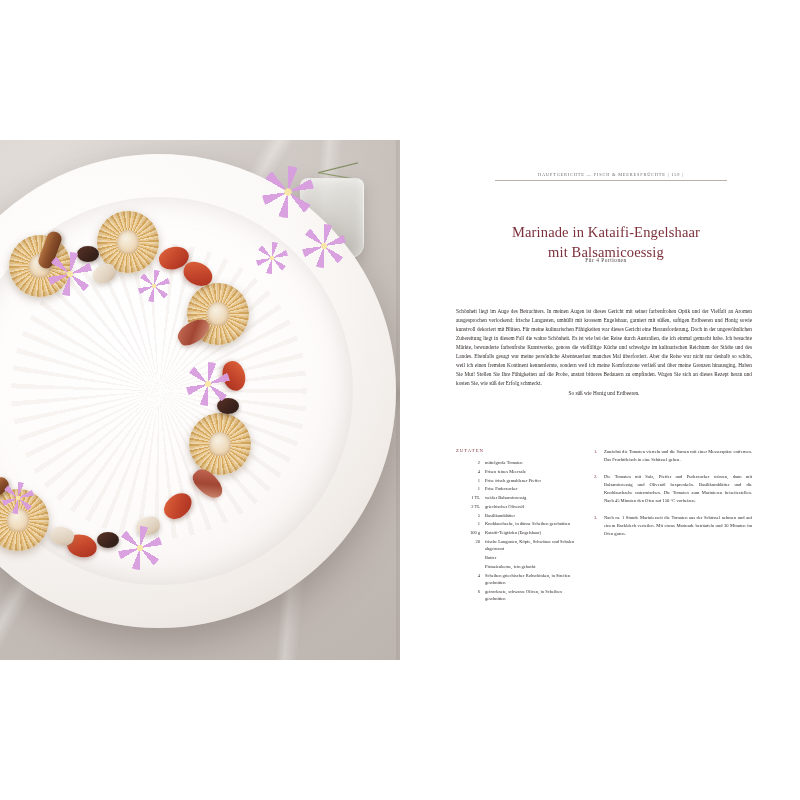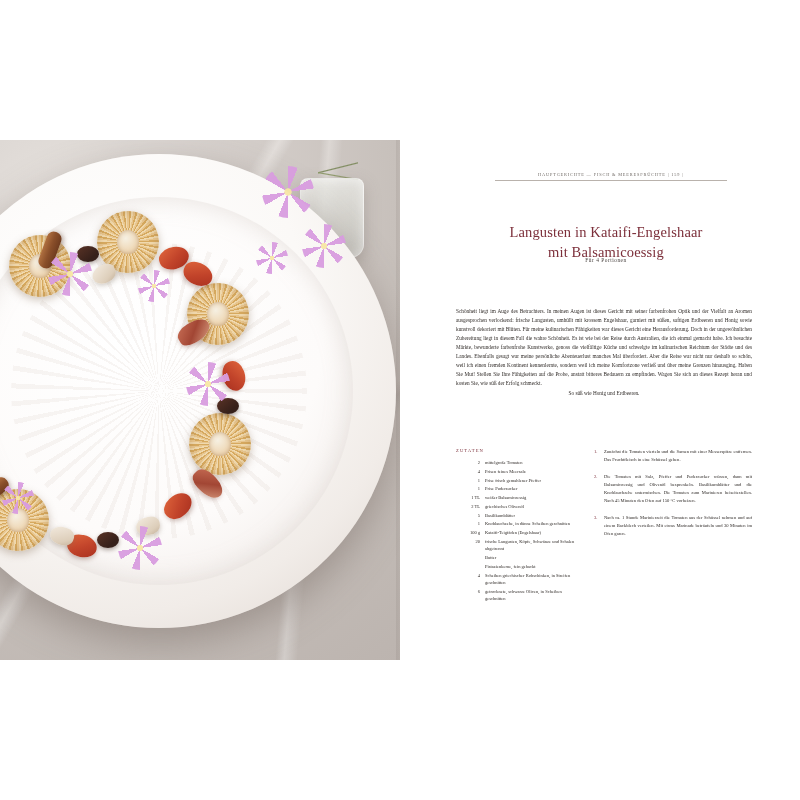--- a/index.html
+++ b/index.html
@@ -376,21 +376,21 @@
   <div class="gutter-shadow"></div>
 
   <div class="text-page">
 
     <div class="runhead">
       <span>HAUPTGERICHTE — Fisch &amp; Meeresfrüchte  |  159  |</span>
       <span class="rule"></span>
     </div>
 
     <div class="title">
-      <div>Langusten in Kataifi-Engelshaar</div>
+      <div>Marinade in Kataifi-Engelshaar</div>
       <div>mit Balsamicoessig</div>
     </div>
 
     <div class="servings">Für 4 Portionen</div>
 
     <div class="intro">
       <span>Schönheit liegt im Auge des Betrachters. In meinen Augen ist dieses Gericht mit seiner farbenfrohen Optik und der Vielfalt an Aromen ausgesprochen verlockend: frische Langusten, umhüllt mit krossem Engelshaar, garniert mit süßen, saftigen Erdbeeren und Honig sowie kunstvoll dekoriert mit Blüten. Für meine kulinarischen Fähigkeiten war dieses Gericht eine Herausforderung. Doch in der ungewöhnlichen Zubereitung liegt in diesem Fall die wahre Schönheit. Es ist wie bei der Reise durch Australien, die ich einmal gemacht habe. Ich besuchte Märkte, bewunderte farbenfrohe Kunstwerke, genoss die vielfältige Küche und schwelgte im kulinarischen Reichtum der Städte und des Landes. Ebenfalls gesagt war meine persönliche Abenteuerlust manches Mal überfordert. Aber die Reise war nicht nur deshalb so schön, weil ich einen fremden Kontinent kennenlernte, sondern weil ich meine Komfortzone verließ und über meine Grenzen hinausging. Haben Sie Mut! Stellen Sie Ihre Fähigkeiten auf die Probe, anstatt bitteres Bedauern zu empfinden. Wagen Sie sich an dieses Rezept heran und kosten Sie, wie süß der Erfolg schmeckt.</span>
       <span class="last">So süß wie Honig und Erdbeeren.</span>
     </div>
 

